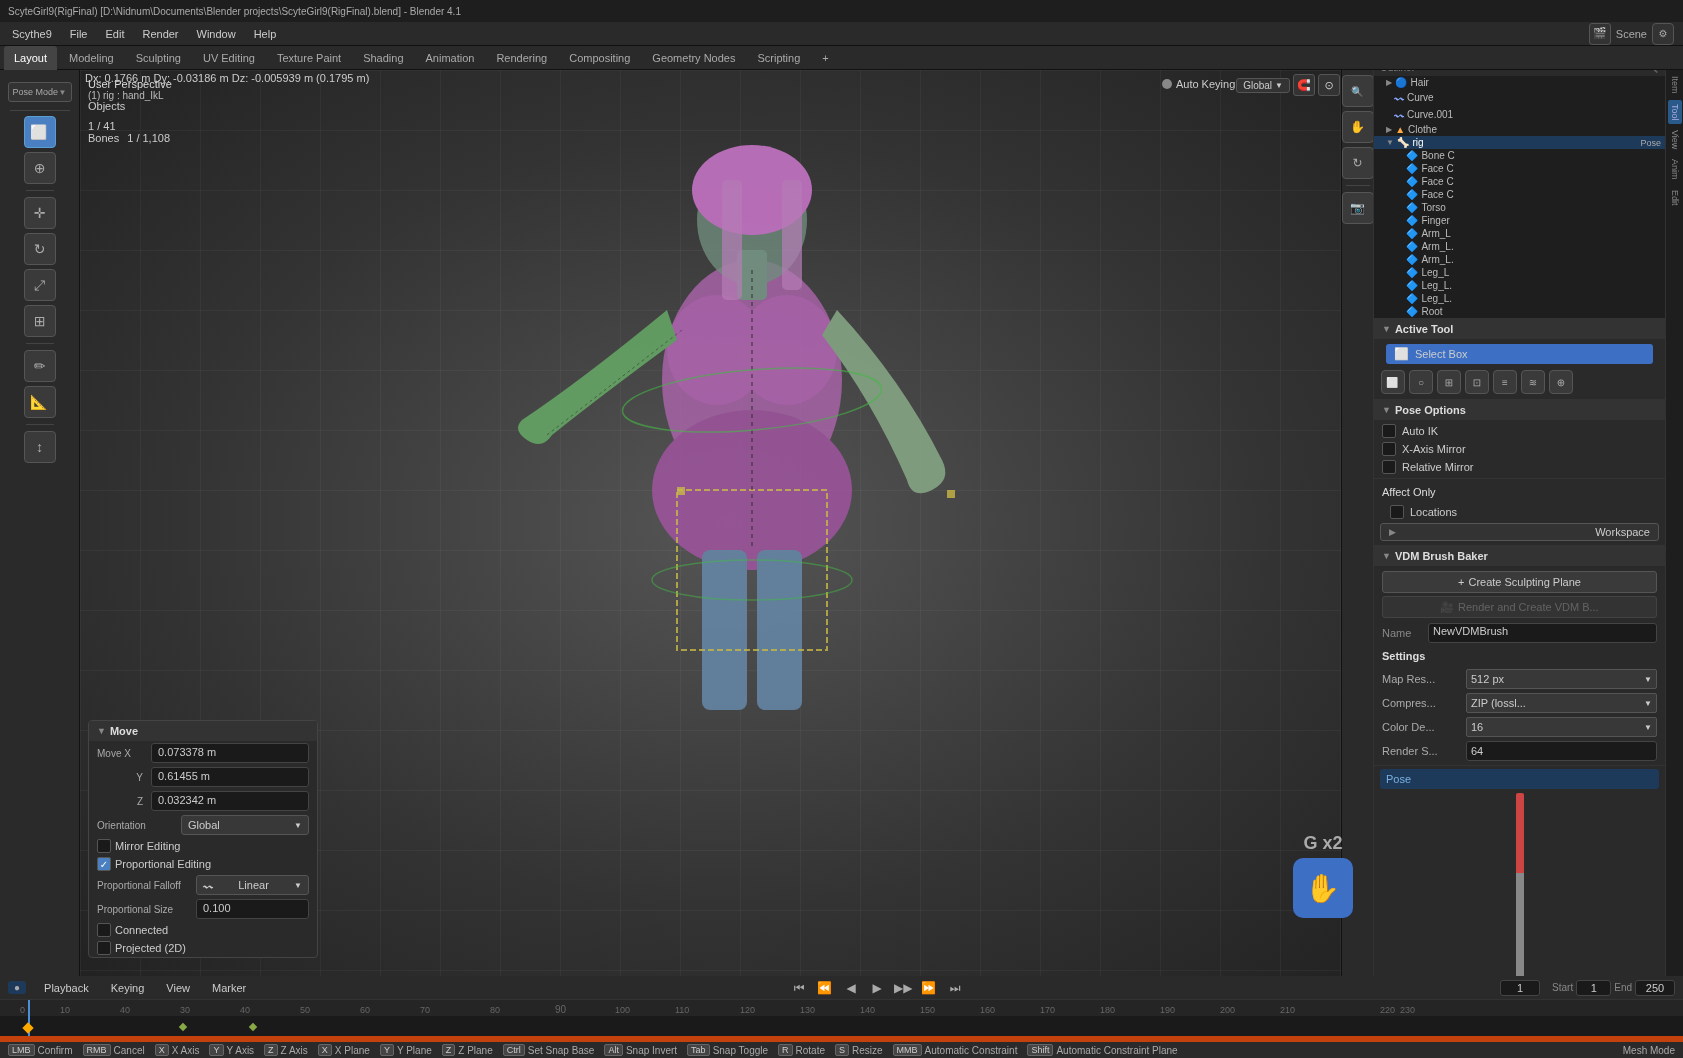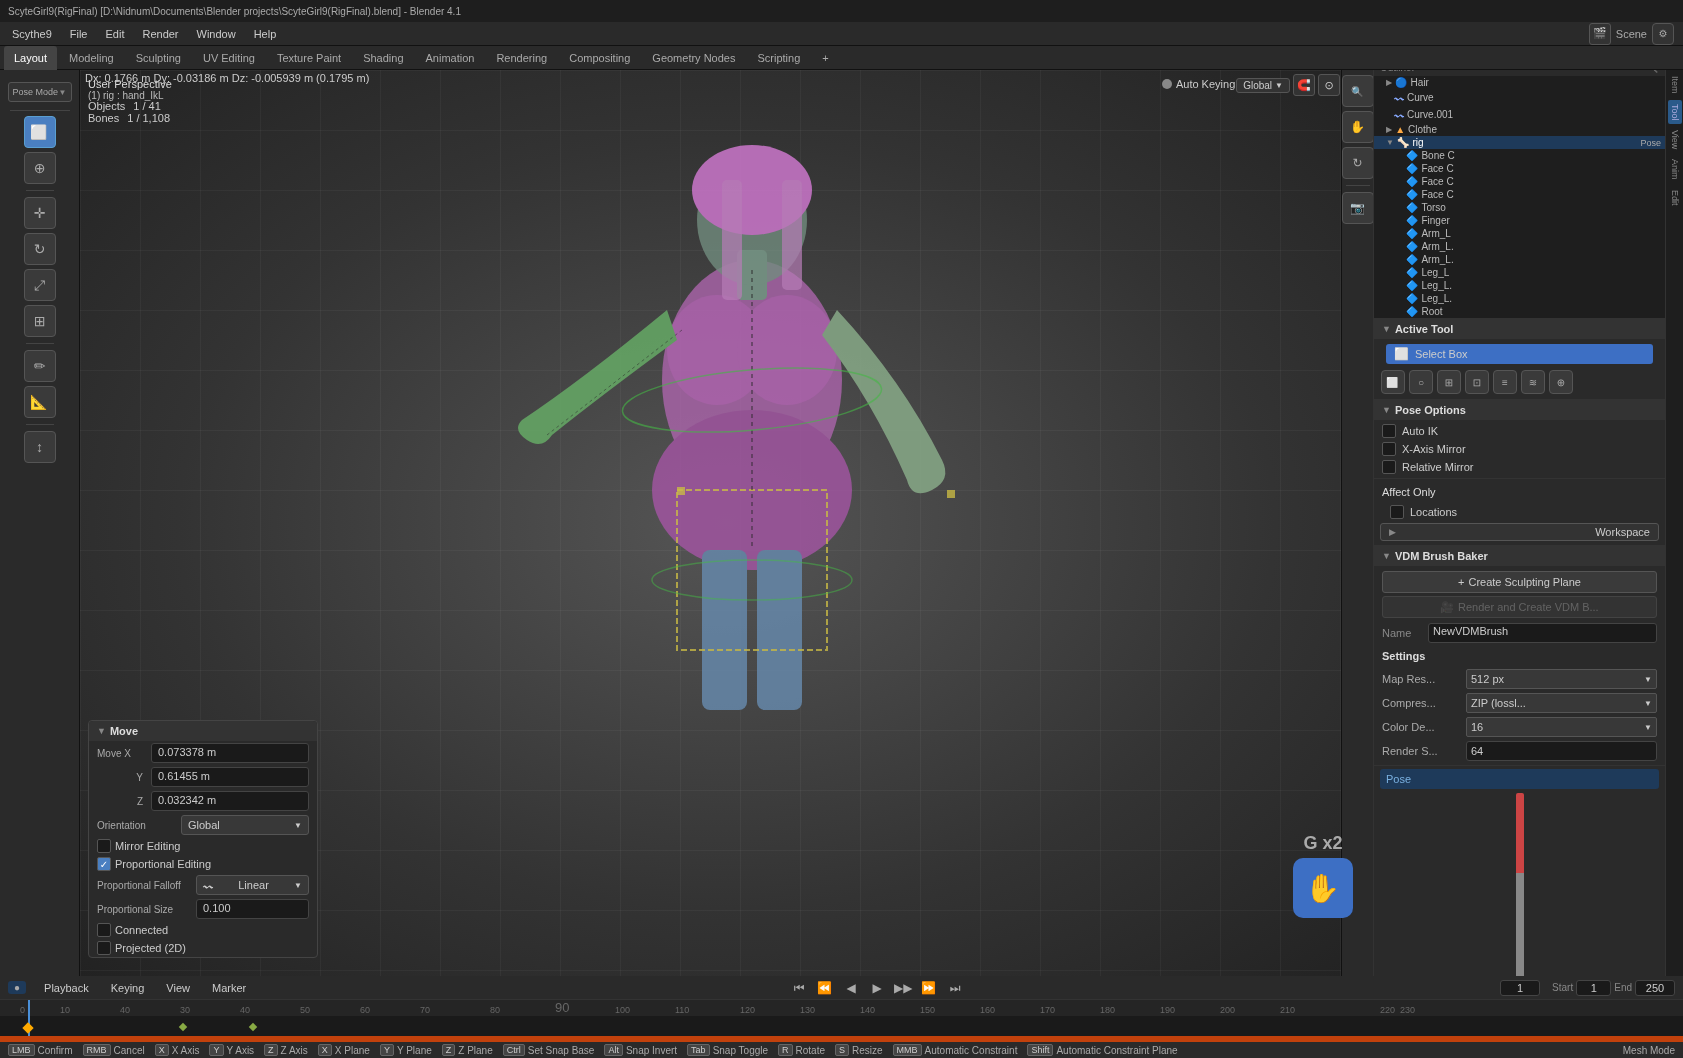--- a/index.html
+++ b/index.html
@@ -635,21 +635,21 @@
 
 <div class="viewport">
   <div class="viewport-bg">
 
     <div class="viewport-label">
       <div style="font-size:11px;color:#ddd;">User Perspective</div>
       <div style="font-size:10px;color:#bbb;">(1) rig : hand_IkL</div>
     </div>
 
     <div style="position:absolute;top:30px;left:8px;font-size:11px;color:#ccc;">
-      <div style="display:flex;gap:8px;">
+      <div style="display:flex;gap:8px;flex-direction:column;">
         <span>Objects</span>
         <span>1 / 41</span>
       </div>
       <div style="display:flex;gap:8px;">
         <span>Bones</span>
         <span>1 / 1,108</span>
       </div>
     </div>
 
     <div class="auto-keying">
@@ -1095,21 +1095,21 @@
 
       <span style="position:absolute;left:20px;font-size:9px;color:#666;">0</span>
       <span style="position:absolute;left:60px;font-size:9px;color:#666;">10</span>
       <span style="position:absolute;left:120px;font-size:9px;color:#666;">40</span>
       <span style="position:absolute;left:180px;font-size:9px;color:#666;">30</span>
       <span style="position:absolute;left:240px;font-size:9px;color:#666;">40</span>
       <span style="position:absolute;left:300px;font-size:9px;color:#666;">50</span>
       <span style="position:absolute;left:360px;font-size:9px;color:#666;">60</span>
       <span style="position:absolute;left:420px;font-size:9px;color:#666;">70</span>
       <span style="position:absolute;left:490px;font-size:9px;color:#666;">80</span>
-      <span style="position:absolute;left:555px;font-size:13px;color:#666;">90</span>
+      <span style="position:absolute;left:555px;font-size:10px;color:#666;">90</span>
       <span style="position:absolute;left:615px;font-size:9px;color:#666;">100</span>
       <span style="position:absolute;left:675px;font-size:9px;color:#666;">110</span>
       <span style="position:absolute;left:740px;font-size:9px;color:#666;">120</span>
       <span style="position:absolute;left:800px;font-size:9px;color:#666;">130</span>
       <span style="position:absolute;left:860px;font-size:9px;color:#666;">140</span>
       <span style="position:absolute;left:920px;font-size:9px;color:#666;">150</span>
       <span style="position:absolute;left:980px;font-size:9px;color:#666;">160</span>
       <span style="position:absolute;left:1040px;font-size:9px;color:#666;">170</span>
       <span style="position:absolute;left:1100px;font-size:9px;color:#666;">180</span>
       <span style="position:absolute;left:1160px;font-size:9px;color:#666;">190</span>

